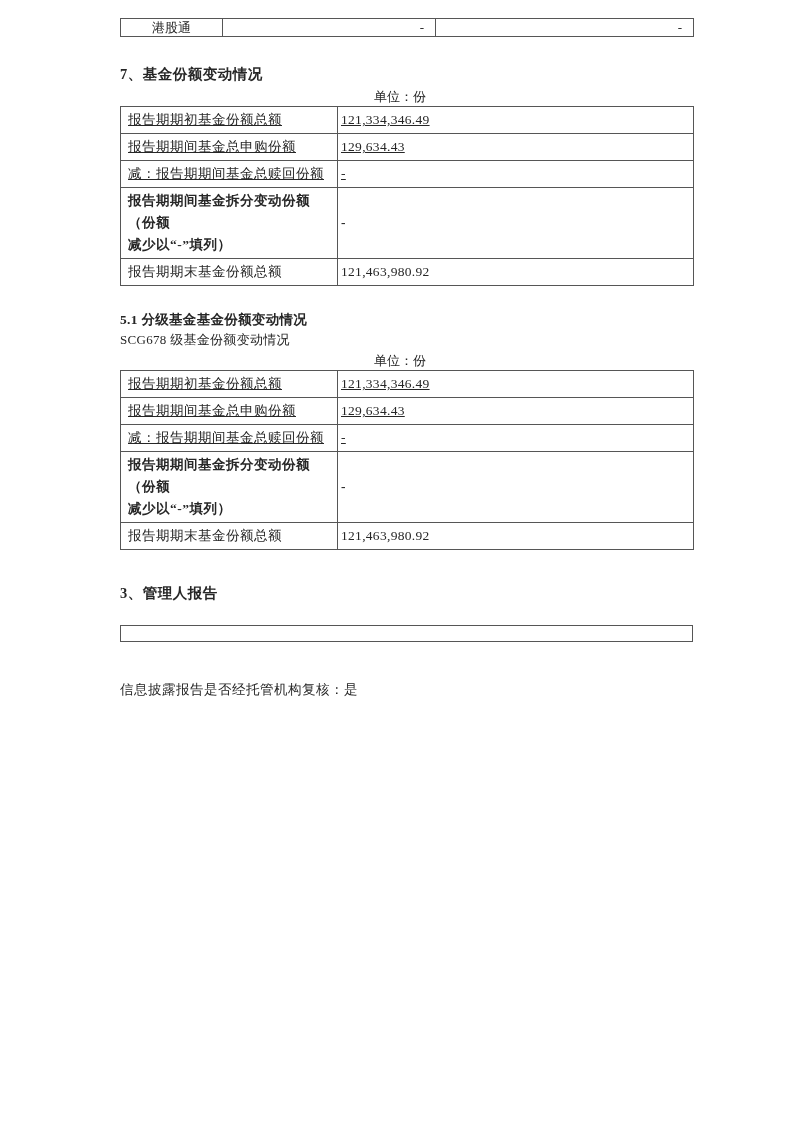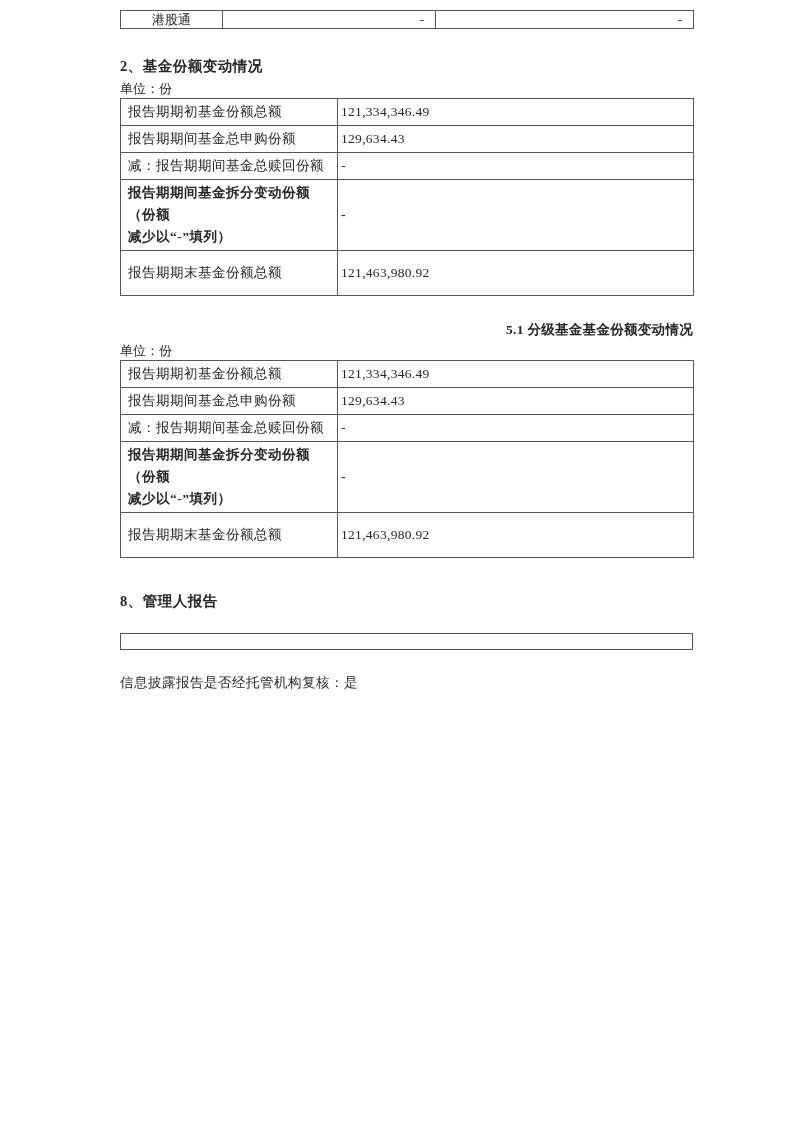--- a/index.html
+++ b/index.html
@@ -10,51 +10,51 @@
     color: #262626;
     overflow: hidden;
   }
   .page { position: relative; width: 800px; height: 1131px; background: #ffffff; }
   .content { margin-left: 120px; width: 573px; }
 
   table { border-collapse: collapse; width: 100%; table-layout: fixed; }
   td { border: 1px solid #565656; vertical-align: middle; }
 
   
-  .t-top { margin-top: 10px; border-radius: 8px; }
+  .t-top { margin-top: 18px; border-radius: 8px; }
   .t-top td { height: 18px; font-size: 13px; line-height: 16px; }
   .t-top col.c1 { width: 102px; }
   .t-top col.c2 { width: 213px; }
   .t-top col.c3 { width: 258px; }
   .t-top .c-label { text-align: center; }
   .t-top .c-dash { text-align: right; padding-right: 11px; }
 
   
   .h-big { font-size: 14.5px; font-weight: bold; line-height: 20px; letter-spacing: 0.5px; }
   .h-s5 { margin-top: 27px; }
   .h-s6 { margin-top: 33px; }
-  .h-sub { font-size: 13.5px; font-weight: bold; line-height: 17px; margin-top: 25px; letter-spacing: 0.3px; text-align: right; }
+  .h-sub { font-size: 13.5px; font-weight: bold; line-height: 17px; margin-top: 25px; letter-spacing: 0.3px; }
   .subline { font-size: 13px; line-height: 17px; margin-top: 3px; letter-spacing: 0.3px; }
-  .unit { font-size: 13px; text-align: left; padding-right: 13px; margin-top: 4px; line-height: 17px; }
+  .unit { font-size: 13px; text-align: center; padding-right: 13px; margin-top: 4px; line-height: 17px; }
 
   
   .t-main { margin-top: 1px; }
   .t-main col.cl { width: 217px; }
   .t-main col.cv { width: 356px; }
   .t-main td { font-size: 13.5px; }
   .t-main .lbl { padding: 2px 3px 2px 7px; white-space: pre-line; line-height: 22px; letter-spacing: 0.5px; }
   .t-main .val { padding: 2px 8px 2px 3px; letter-spacing: 0.3px; }
-  .t-main tr.r-s { height: 26px; }
+  .t-main tr.r-s { height: 26px; text-decoration: underline; }
   .t-main tr.r-d { height: 45px; font-weight: bold; }
-  .t-main tr.r-last { height: 45px; }
+  .t-main tr.r-last { height: 27px; }
 
   
   .empty-box { margin-top: 22px; height: 17px; border: 1px solid #565656; width: 100%; }
 
-  .footer-note { margin-top: 24px; font-size: 13.5px; line-height: 17px; letter-spacing: 0.5px; }
+  .footer-note { margin-top: 39px; font-size: 13.5px; line-height: 17px; letter-spacing: 0.5px; }
 </style>
 </head>
 <body>
 
 <div class="page">
   <div class="content">
 
     <table class="t-top">
       <colgroup>
           <col class="c1">
@@ -63,21 +63,21 @@
         </colgroup>
       <tbody>
         <tr>
           <td class="c-label">港股通</td>
           <td class="c-dash">-</td>
           <td class="c-dash">-</td>
         </tr>
       </tbody>
     </table>
 
-    <div class="h-big h-s5">2、基金份额变动情况</div>
+    <div class="h-big h-s5">7、基金份额变动情况</div>
     <div class="unit">单位：份</div>
 
     <table class="t-main">
       <colgroup>
           <col class="cl">
           <col class="cv">
         </colgroup>
       <tbody>
         <tr class="r-s">
           <td class="lbl">报告期期初基金份额总额</td>
@@ -97,20 +97,21 @@
           <td class="val">-</td>
         </tr>
         <tr class="r-last">
           <td class="lbl">报告期期末基金份额总额</td>
           <td class="val">121,463,980.92</td>
         </tr>
       </tbody>
     </table>
 
     <div class="h-sub">5.1 分级基金基金份额变动情况</div>
+    <div class="subline">SCG678 级基金份额变动情况</div>
     <div class="unit">单位：份</div>
 
     <table class="t-main">
       <colgroup>
           <col class="cl">
           <col class="cv">
         </colgroup>
       <tbody>
         <tr class="r-s">
           <td class="lbl">报告期期初基金份额总额</td>
@@ -129,18 +130,18 @@
 减少以“-”填列）</td>
           <td class="val">-</td>
         </tr>
         <tr class="r-last">
           <td class="lbl">报告期期末基金份额总额</td>
           <td class="val">121,463,980.92</td>
         </tr>
       </tbody>
     </table>
 
-    <div class="h-big h-s6">8、管理人报告</div>
+    <div class="h-big h-s6">3、管理人报告</div>
     <div class="empty-box"></div>
     <div class="footer-note">信息披露报告是否经托管机构复核：是</div>
 
   </div>
 </div>
 
 </body></html>

